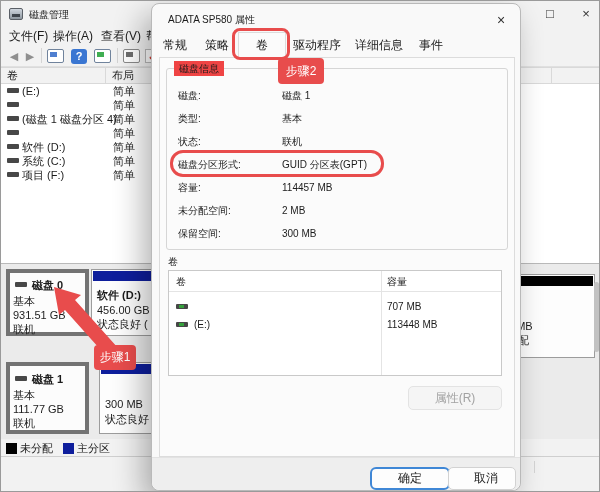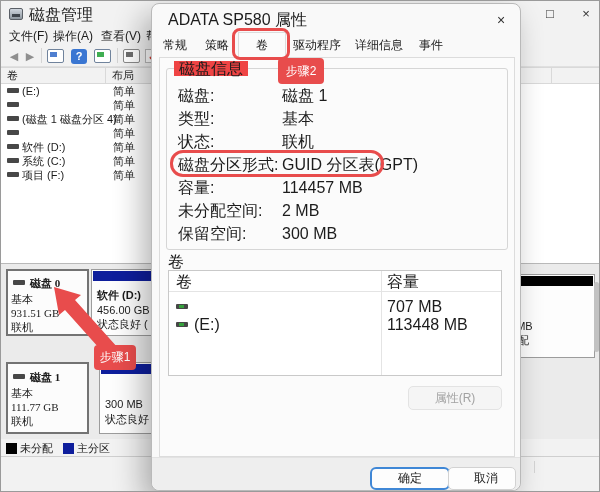--- a/index.html
+++ b/index.html
@@ -2,21 +2,21 @@
 <html style="--annotation-red: #e84c4c; --primary-partition: #0e1e9c; --unallocated: #000000; --ok-focus-border: #3f87d6;"><head>
 <meta charset="utf-8">
 <style>
   html,body { margin:0; padding:0; background:#dadada; }
   * { box-sizing:border-box; }
   body { font-family:"Liberation Sans", sans-serif; }
   .stage { position:relative; width:600px; height:492px; background:#f2f2f2;
            border:1px solid #9a9a9a; overflow:hidden; }
   .a { position:absolute; }
   .t11 { font-size:11px; line-height:14px; color:#1c1c1c; white-space:nowrap; }
-  .t12 { font-size:16px; line-height:15px; color:#1c1c1c; white-space:nowrap; }
+  .t12 { font-size:10px; line-height:15px; color:#1c1c1c; white-space:nowrap; }
   .b { font-weight:bold; }
 
   
   .titlebar { left:0; top:0; width:600px; height:26px; background:#f2f2f2; }
   .app-ico { left:8px; top:7px; width:14px; height:12px; border:1px solid #5a5f66;
              border-radius:2px; background:linear-gradient(#cfd6de,#8e979f); }
   .app-ico:after { content:""; position:absolute; left:2px; right:2px; bottom:2px; height:3px; background:#3f454c; }
   .wbtn { width:26px; height:22px; top:2px; text-align:center; line-height:22px; font-size:13px; color:#333; }
 
   .menubar { left:0; top:26px; width:600px; height:19px; }
@@ -36,21 +36,21 @@
   
   .volpane { left:0; top:66px; width:600px; height:196px; background:#ffffff; border-top:1px solid #d9d9d9; }
   .hcell { top:0; height:16px; background:#f2f2f2; border-right:1px solid #d9d9d9;
            border-bottom:1px solid #d9d9d9; font-size:11px; line-height:15px; color:#1c1c1c; padding-left:6px; }
   .vrow { height:14px; }
   .vol-ico { display:inline-block; width:12px; height:5px; background:#474747; border-radius:1px; }
   .vol-ico.grn:after { content:""; position:absolute; margin-left:3px; margin-top:1px; width:5px; height:3px; background:#35a13c; }
 
   
   .gfx { left:0; top:262px; width:600px; height:176px; background:#ebebeb; border-top:1px solid #b9b9b9; }
-  .dbox { background:#fcfcfc; border:2px solid #737373;font-family:Liberation Serif, serif; }
+  .dbox { background:#fcfcfc; border:4px solid #737373; }
   .pblock { background:#fdfdfd; border:1px solid #9c9c9c; overflow:hidden; }
   .pstrip { position:absolute; left:1px; right:1px; top:1px; height:10px; background:var(--primary-partition,#0e1e9c); }
   .pstrip.black { background:var(--unallocated,#000); }
   .legend-sq { width:11px; height:11px; display:inline-block; }
 
   .statusbar { left:0; top:455px; width:600px; height:37px; background:#f2f2f2; border-top:1px solid #cfcfcf; }
 
   
   .dialog { left:150px; top:2px; width:370px; height:488px; background:#f9f9f9;
             border:1px solid #b9b9b9; border-radius:8px;

